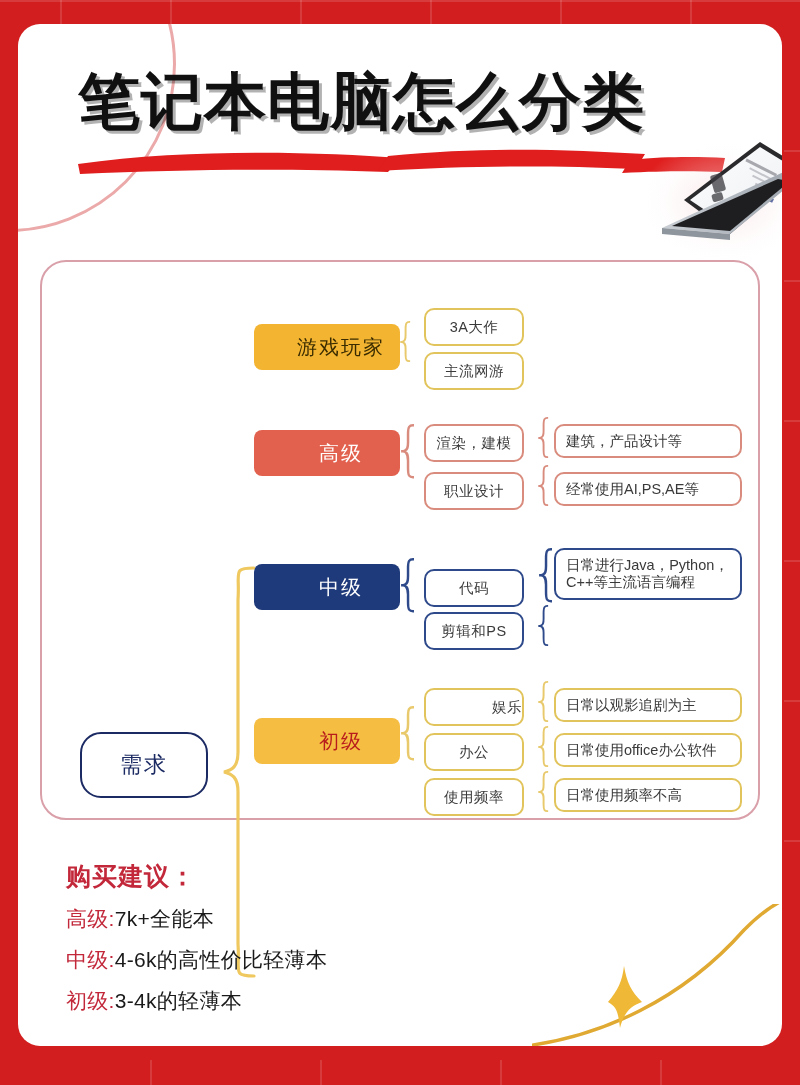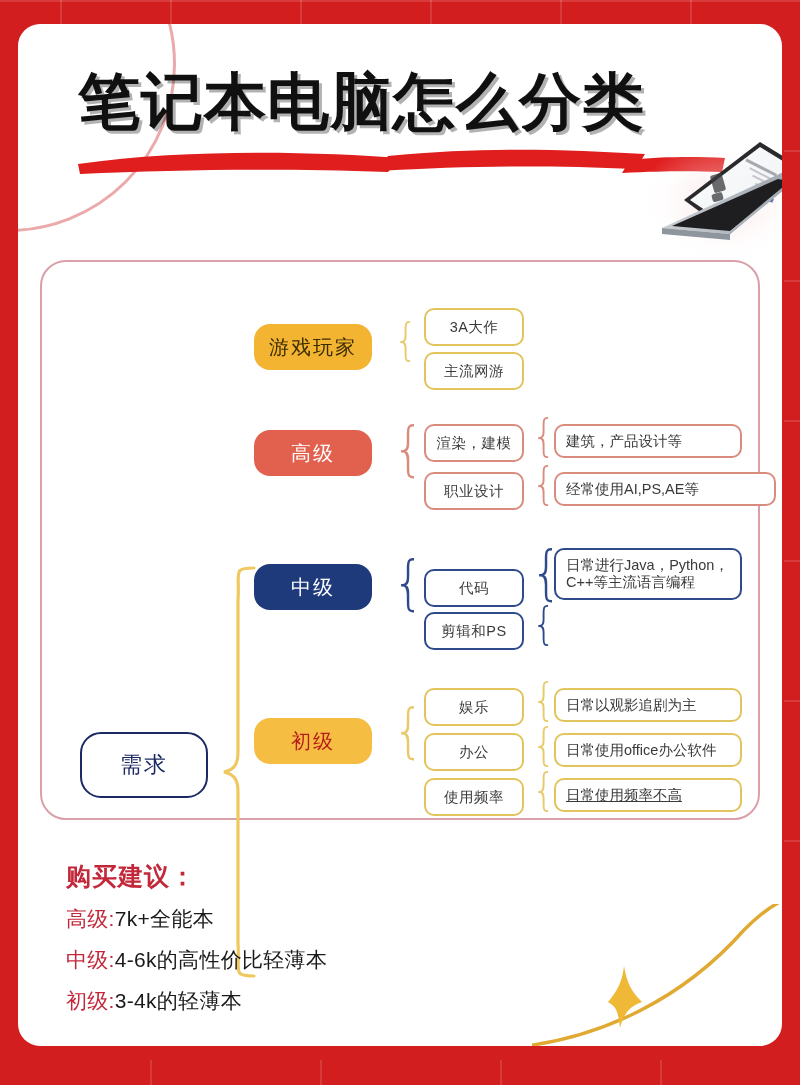--- a/index.html
+++ b/index.html
@@ -54,23 +54,23 @@
     position:absolute;left:38px;top:470px;width:124px;height:62px;
     border:2.5px solid #1B2A63;border-radius:21px;background:#fff;
     display:flex;align-items:center;justify-content:center;
     font-size:22px;color:#1B2A63;letter-spacing:2px;
   }
   
   #root-brace{position:absolute;left:176px;top:300px;width:42px;height:420px;}
 
   
   .tier{
-    position:absolute;width:118px;height:46px;border-radius:16px;
+    position:absolute;width:118px;height:46px;border-radius:8px;
     display:flex;align-items:center;justify-content:center;
-    font-size:20px;letter-spacing:2px;
+    font-size:20px;letter-spacing:2px;padding-left:28px;
   }
   .l2{
     position:absolute;width:96px;height:34px;border-radius:10px;
     border:2px solid #ccc;background:#fff;
     display:flex;align-items:center;justify-content:center;
     font-size:14.5px;color:#3a3a3a;letter-spacing:.5px;
   }
   .l3{
     position:absolute;height:34px;border-radius:10px;
     border:2px solid #ccc;background:#fff;
@@ -196,21 +196,21 @@
       <span>渲染，建模</span>
     </div>
     <div class="brace" style="left:488px;top:152px;color:#D98C7E;">{</div>
     <div class="l3" style="left:512px;top:162px;width:188px;border-color:#D98C7E;">
       <span>建筑，产品设计等</span>
     </div>
     <div class="l2" style="left:382px;top:210px;border-color:#D98C7E;">
       <span>职业设计</span>
     </div>
     <div class="brace" style="left:488px;top:200px;color:#D98C7E;">{</div>
-    <div class="l3" style="left:512px;top:210px;width:222px;border-color:#D98C7E;">
+    <div class="l3" style="left:512px;top:210px;width:188px;border-color:#D98C7E;">
       <span>经常使用AI,PS,AE等</span>
     </div>
 
     <div class="tier" style="left:212px;top:302px;background:#1F3A7A;color:#FFFFFF;">
       <span>中级</span>
     </div>
     <div class="brace big" style="left:348px;top:292px;color:#2F4A8A;">{</div>
     <div class="l2" style="left:382px;top:295px;border-color:#2F4A8A;margin-top:12px;">
       <span>代码</span>
     </div>
@@ -220,39 +220,39 @@
     </div>
     <div class="l2" style="left:382px;top:350px;border-color:#2F4A8A;">
       <span>剪辑和PS</span>
     </div>
     <div class="brace" style="left:488px;top:340px;color:#2F4A8A;">{</div>
 
     <div class="tier" style="left:212px;top:456px;background:#F5BE43;color:#b91c1c;">
       <span>初级</span>
     </div>
     <div class="brace big" style="left:348px;top:440px;color:#E8C96B;">{</div>
-    <div class="l2" style="left:382px;top:426px;border-color:#E2C45C;">
+    <div class="l2" style="left:382px;top:426px;border-color:#E2C45C;justify-content:flex-end;">
       <span>娱乐</span>
     </div>
     <div class="brace" style="left:488px;top:416px;color:#E8C96B;">{</div>
     <div class="l3" style="left:512px;top:426px;width:188px;border-color:#E2C45C;">
       <span>日常以观影追剧为主</span>
     </div>
     <div class="l2" style="left:382px;top:471px;border-color:#E2C45C;">
       <span>办公</span>
     </div>
     <div class="brace" style="left:488px;top:461px;color:#E8C96B;">{</div>
     <div class="l3" style="left:512px;top:471px;width:188px;border-color:#E2C45C;">
       <span>日常使用office办公软件</span>
     </div>
     <div class="l2" style="left:382px;top:516px;border-color:#E2C45C;">
       <span>使用频率</span>
     </div>
     <div class="brace" style="left:488px;top:506px;color:#E8C96B;">{</div>
-    <div class="l3" style="left:512px;top:516px;width:188px;border-color:#E2C45C;text-decoration:underline;">
+    <div class="l3" style="left:512px;top:516px;width:188px;border-color:#E2C45C;">
       <span>日常使用频率不高</span>
     </div>
   </div>
 
   <div id="advice">
     <div id="advice-title">购买建议：</div>
 
     <div class="advice-row">
       <span class="k">高级:</span><span>7k+全能本</span>
     </div>

